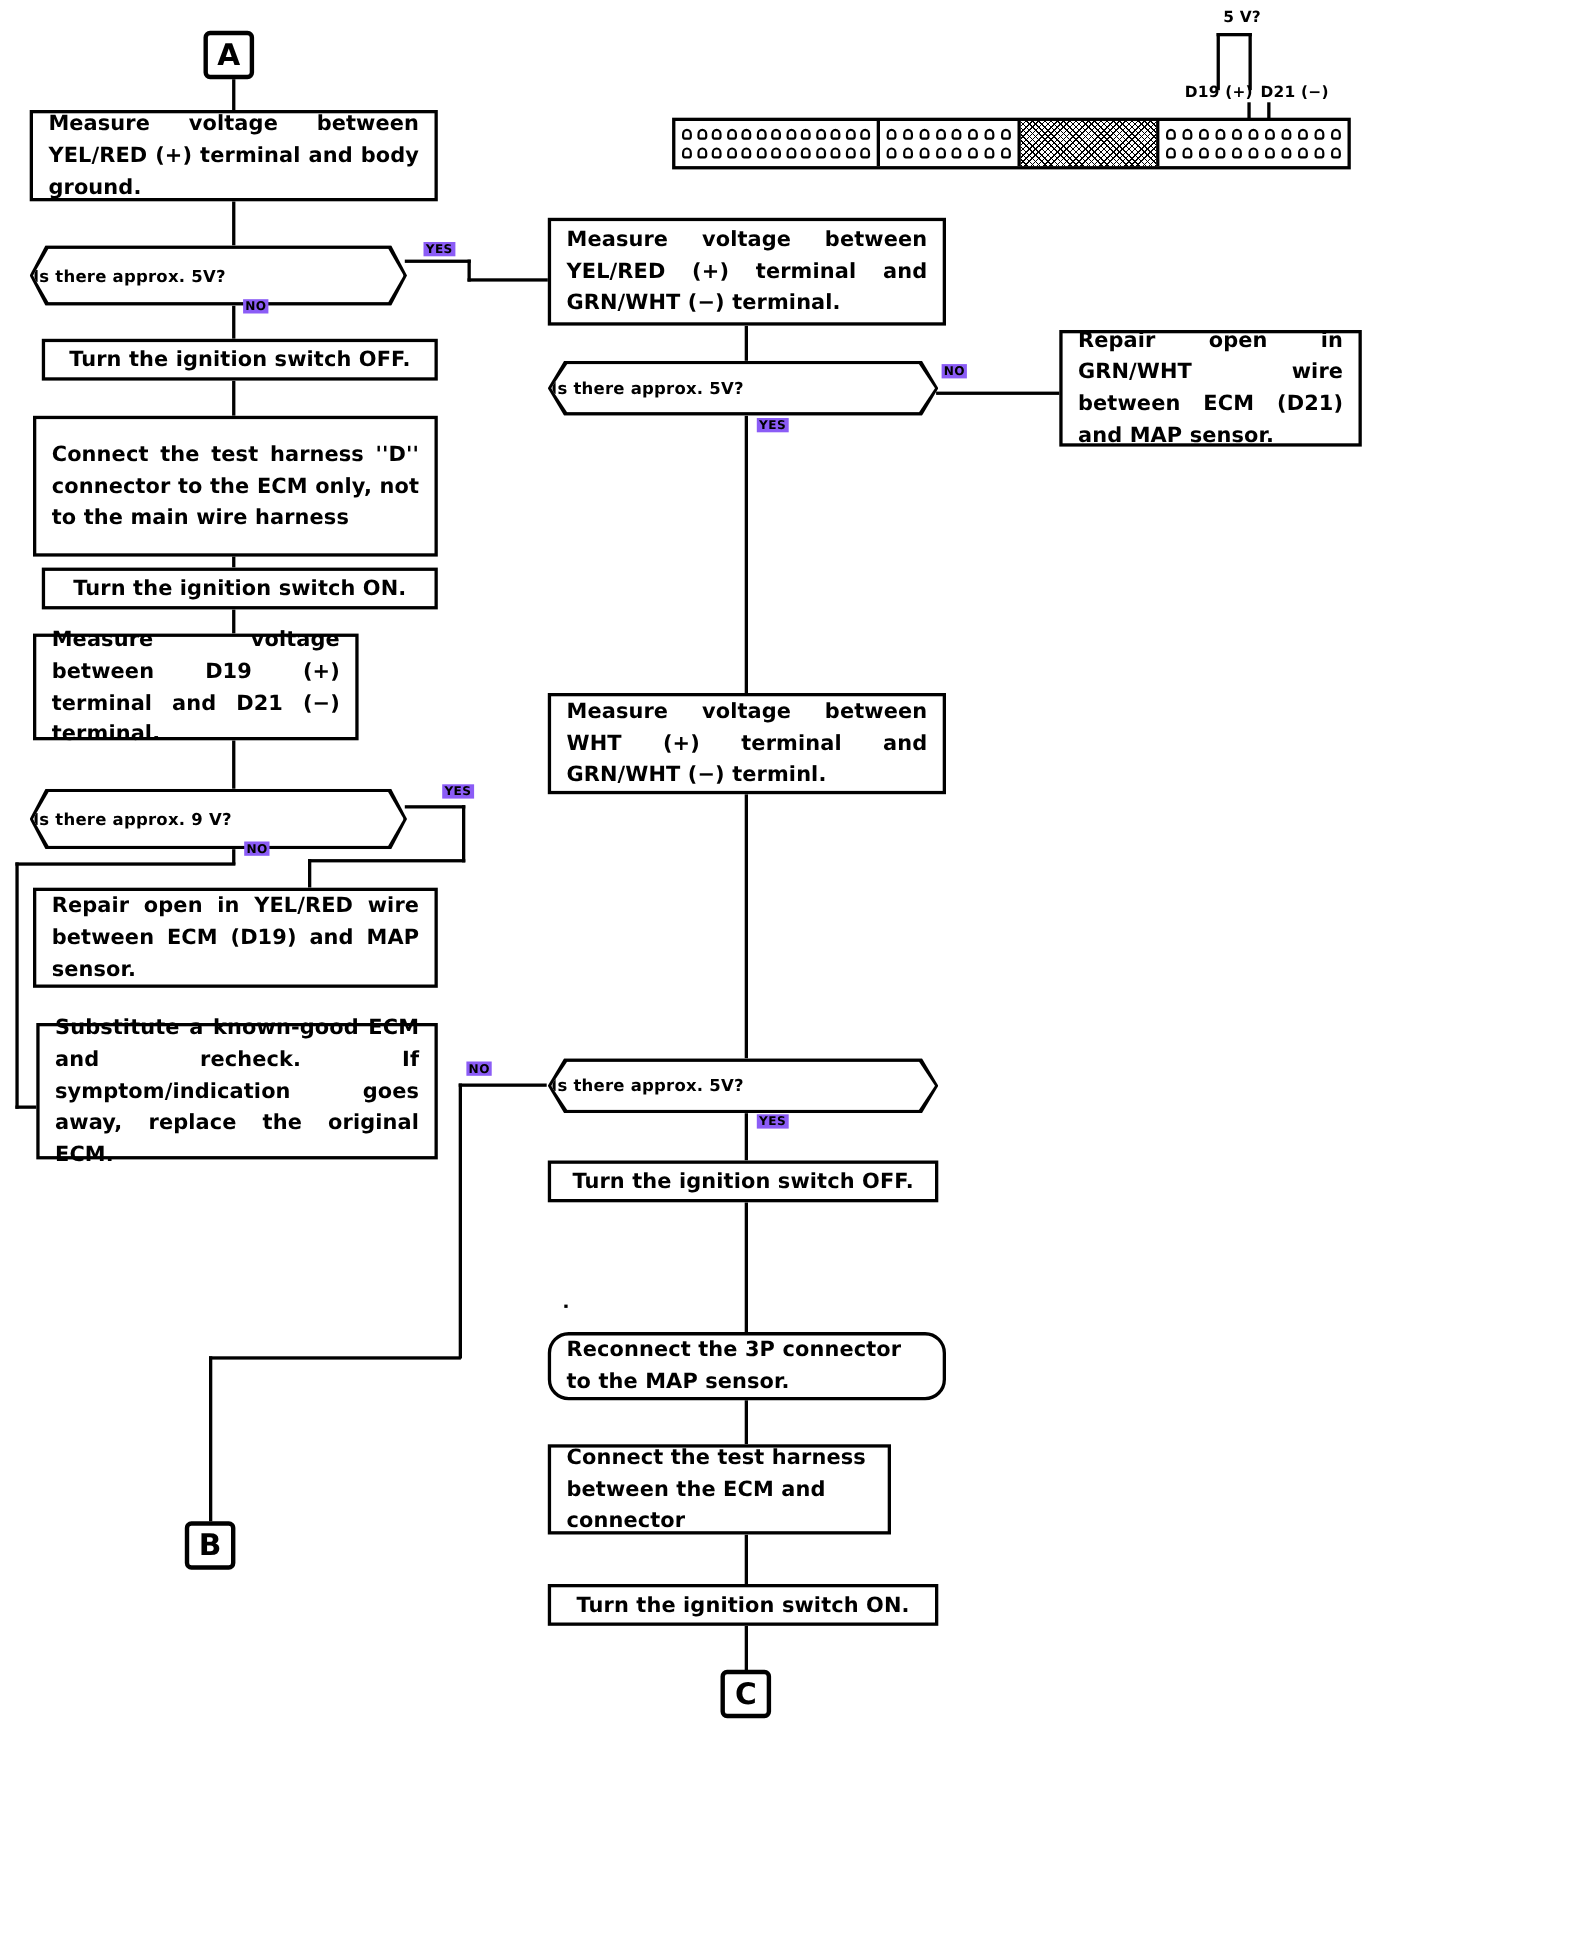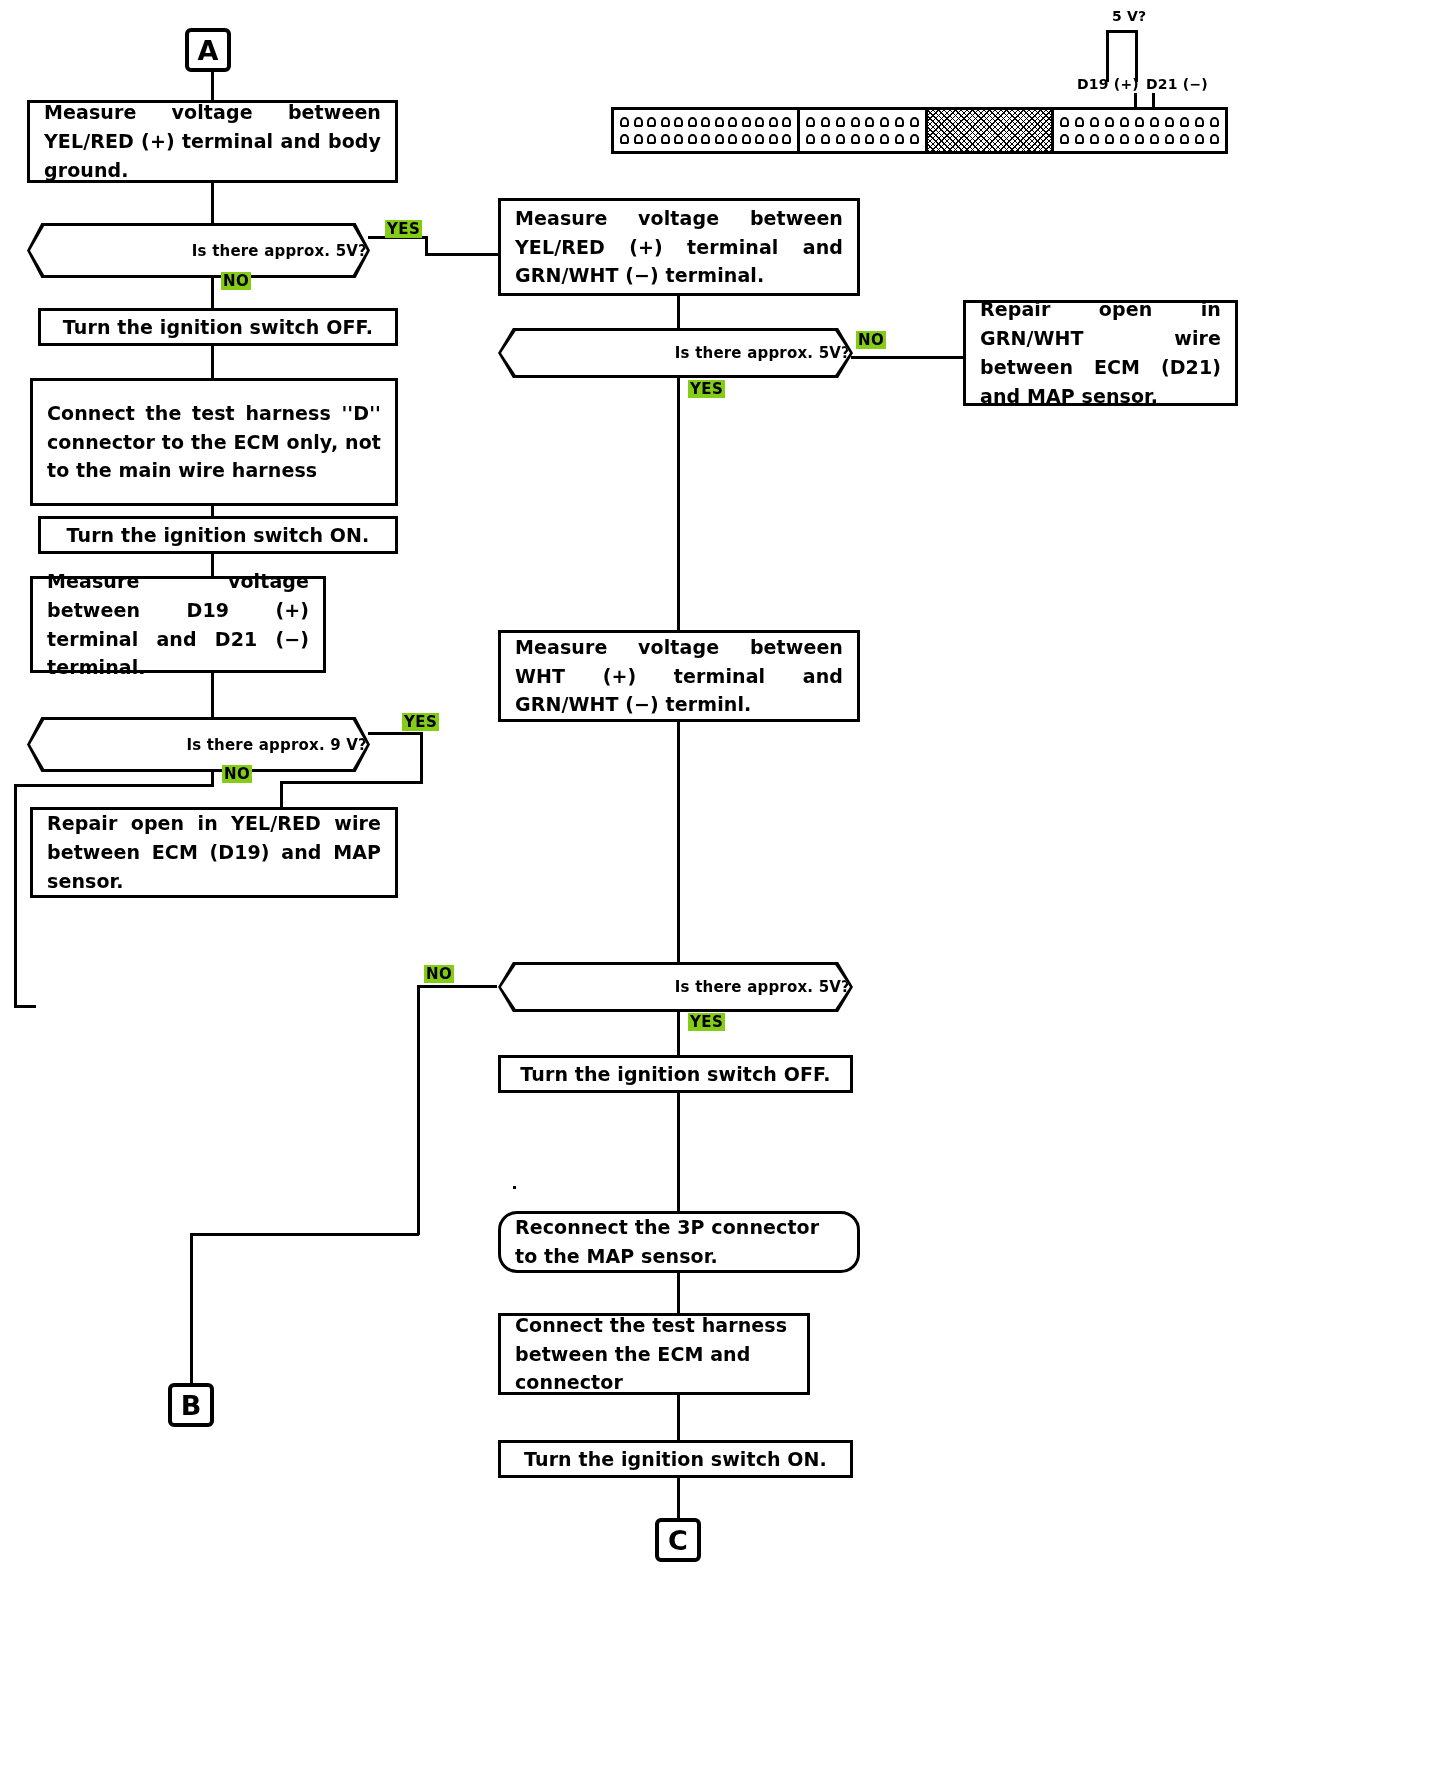--- a/index.html
+++ b/index.html
@@ -46,21 +46,21 @@
     -webkit-clip-path:polygon(0% 50%, 4.2% 0%, 95.8% 0%, 100% 50%, 95.8% 100%, 4.2% 100%);
     clip-path:polygon(0% 50%, 4.2% 0%, 95.8% 0%, 100% 50%, 95.8% 100%, 4.2% 100%);
     display:flex;align-items:center;justify-content:center;
   }
   .dec .inner{
     position:absolute;
     left:3px;top:3px;right:3px;bottom:3px;
     background:#fff;
     -webkit-clip-path:polygon(0% 50%, 4.2% 0%, 95.8% 0%, 100% 50%, 95.8% 100%, 4.2% 100%);
     clip-path:polygon(0% 50%, 4.2% 0%, 95.8% 0%, 100% 50%, 95.8% 100%, 4.2% 100%);
-    display:flex;align-items:center;justify-content:flex-end;
+    display:flex;align-items:center;justify-content:flex-start;
   }
   .dec .inner span{
     font-size:15px;
     font-weight:bold;
     letter-spacing:0.2px;
   }
 
   
   .term{
     position:absolute;
@@ -78,25 +78,25 @@
   }
 
   
   .ln{position:absolute;background:#000;z-index:1;}
   .lnv{width:3px;}
   .lnh{height:3px;}
 
   
   .blabel{
     position:absolute;
-    font-size:15px;
+    font-size:11px;
     font-weight:bold;
     letter-spacing:0.4px;
     z-index:5;
-    background:#84cc16;
+    background:#8b5cf6;
     padding:0 2px;
   }
 
   
   #connector-diagram{
     position:absolute;
     box-sizing:border-box;
     border:3px solid #000;
     background:#fff;
     display:flex;
@@ -217,20 +217,23 @@
   <div class="ln lnh" style="left:14px;top:784px;width:200px;"></div>
   <div class="blabel" style="left:222px;top:765px;">NO</div>
 
   <div class="box just" style="left:30px;top:807px;width:368px;height:91px;">
     <div class="txt">Repair open in YEL/RED wire between ECM (D19) and MAP sensor.</div>
   </div>
 
   <div class="ln lnv" style="left:14px;top:784px;height:224px;"></div>
   <div class="ln lnh" style="left:14px;top:1005px;width:22px;"></div>
 
+  <div class="box just" style="left:33px;top:930px;width:365px;height:124px;">
+    <div class="txt">Substitute a known-good ECM and recheck. If symptom/indication goes away, replace the original ECM.</div>
+  </div>
 
   <div class="term" style="left:168px;top:1383px;width:46px;height:44px;">
     <span>B</span>
   </div>
 
   <div class="ln lnv" style="left:190px;top:1233px;height:150px;"></div>
   <div class="ln lnh" style="left:190px;top:1233px;width:229px;"></div>
   <div class="ln lnv" style="left:417px;top:985px;height:250px;"></div>
   <div class="ln lnh" style="left:417px;top:985px;width:80px;"></div>
   <div class="blabel" style="left:424px;top:965px;">NO</div>

